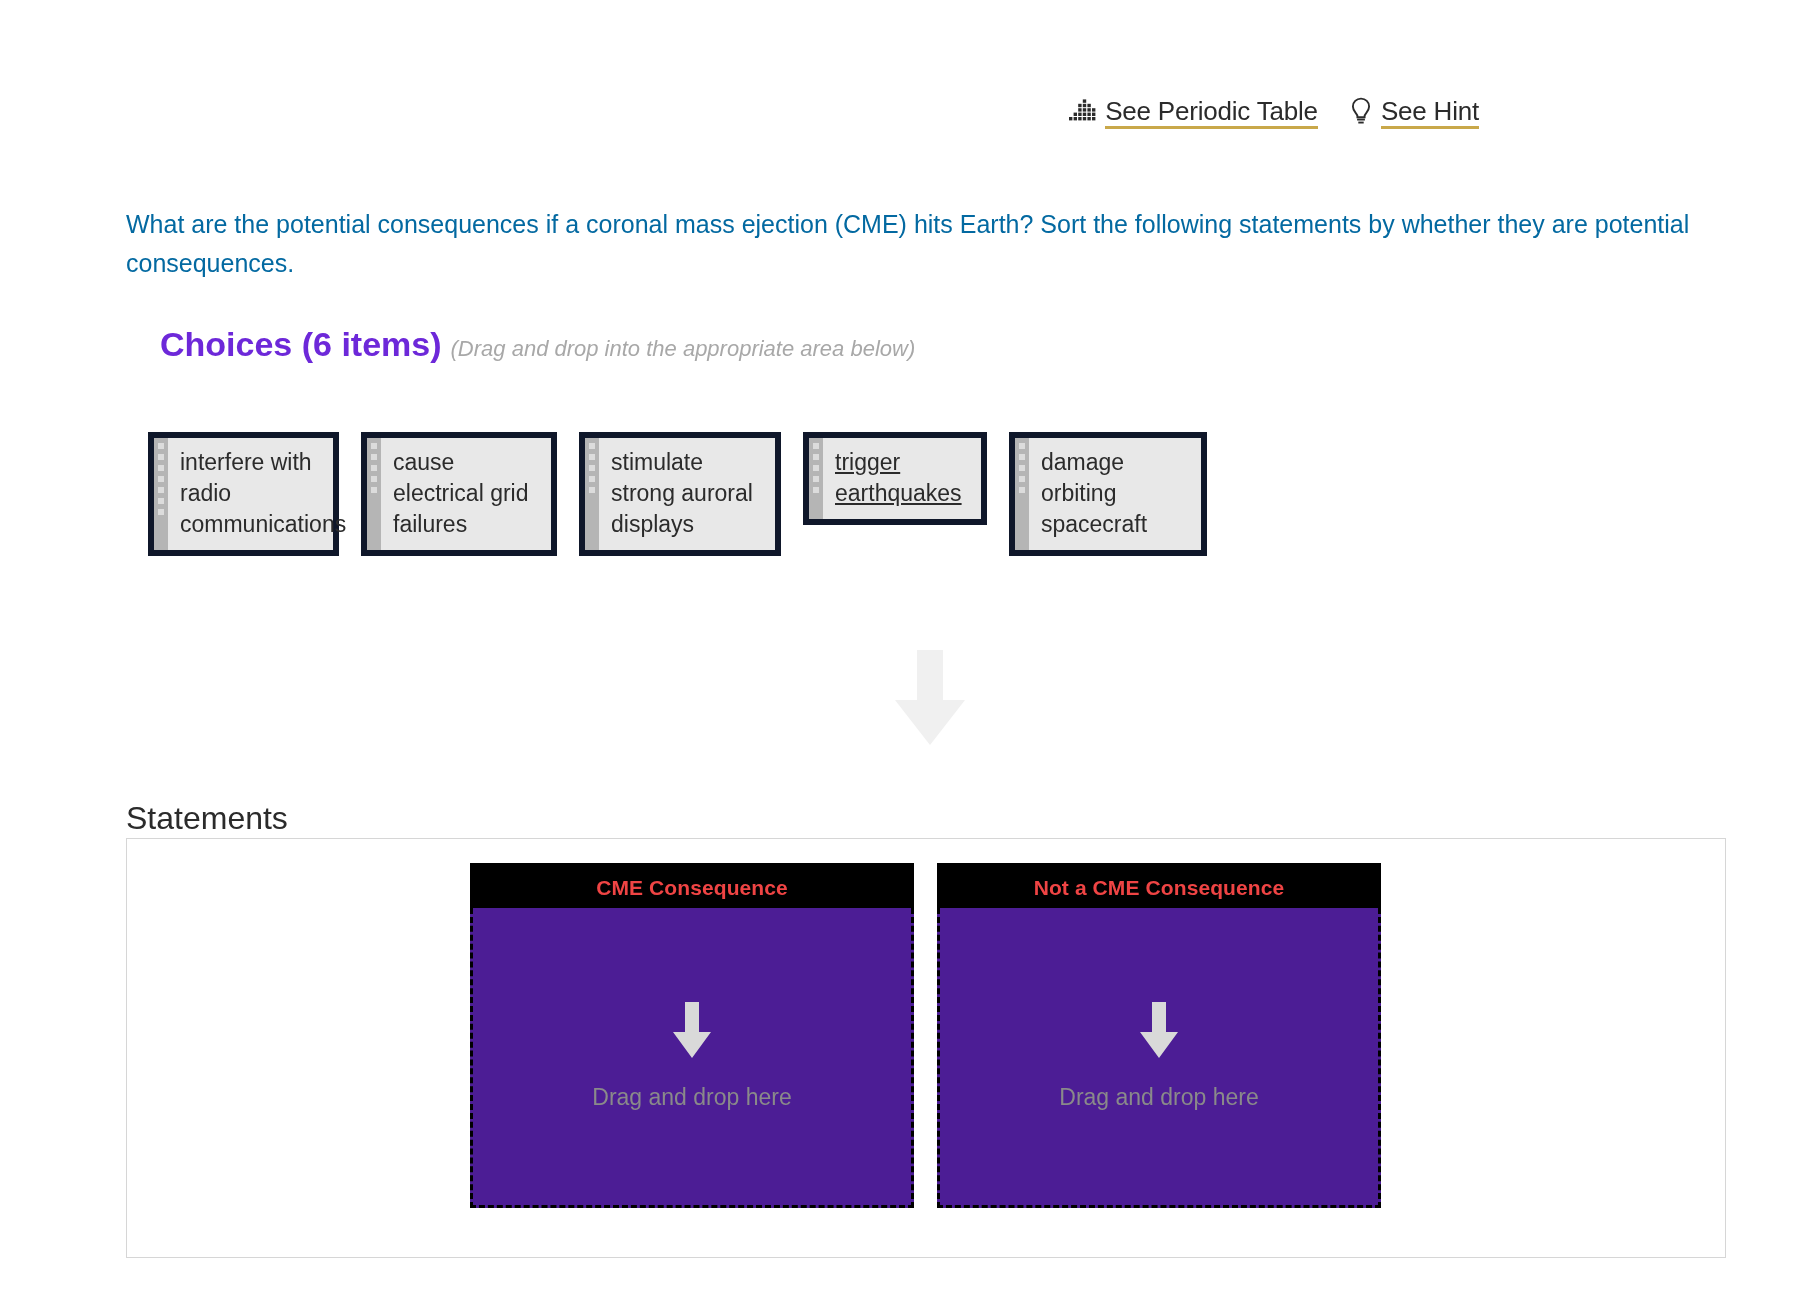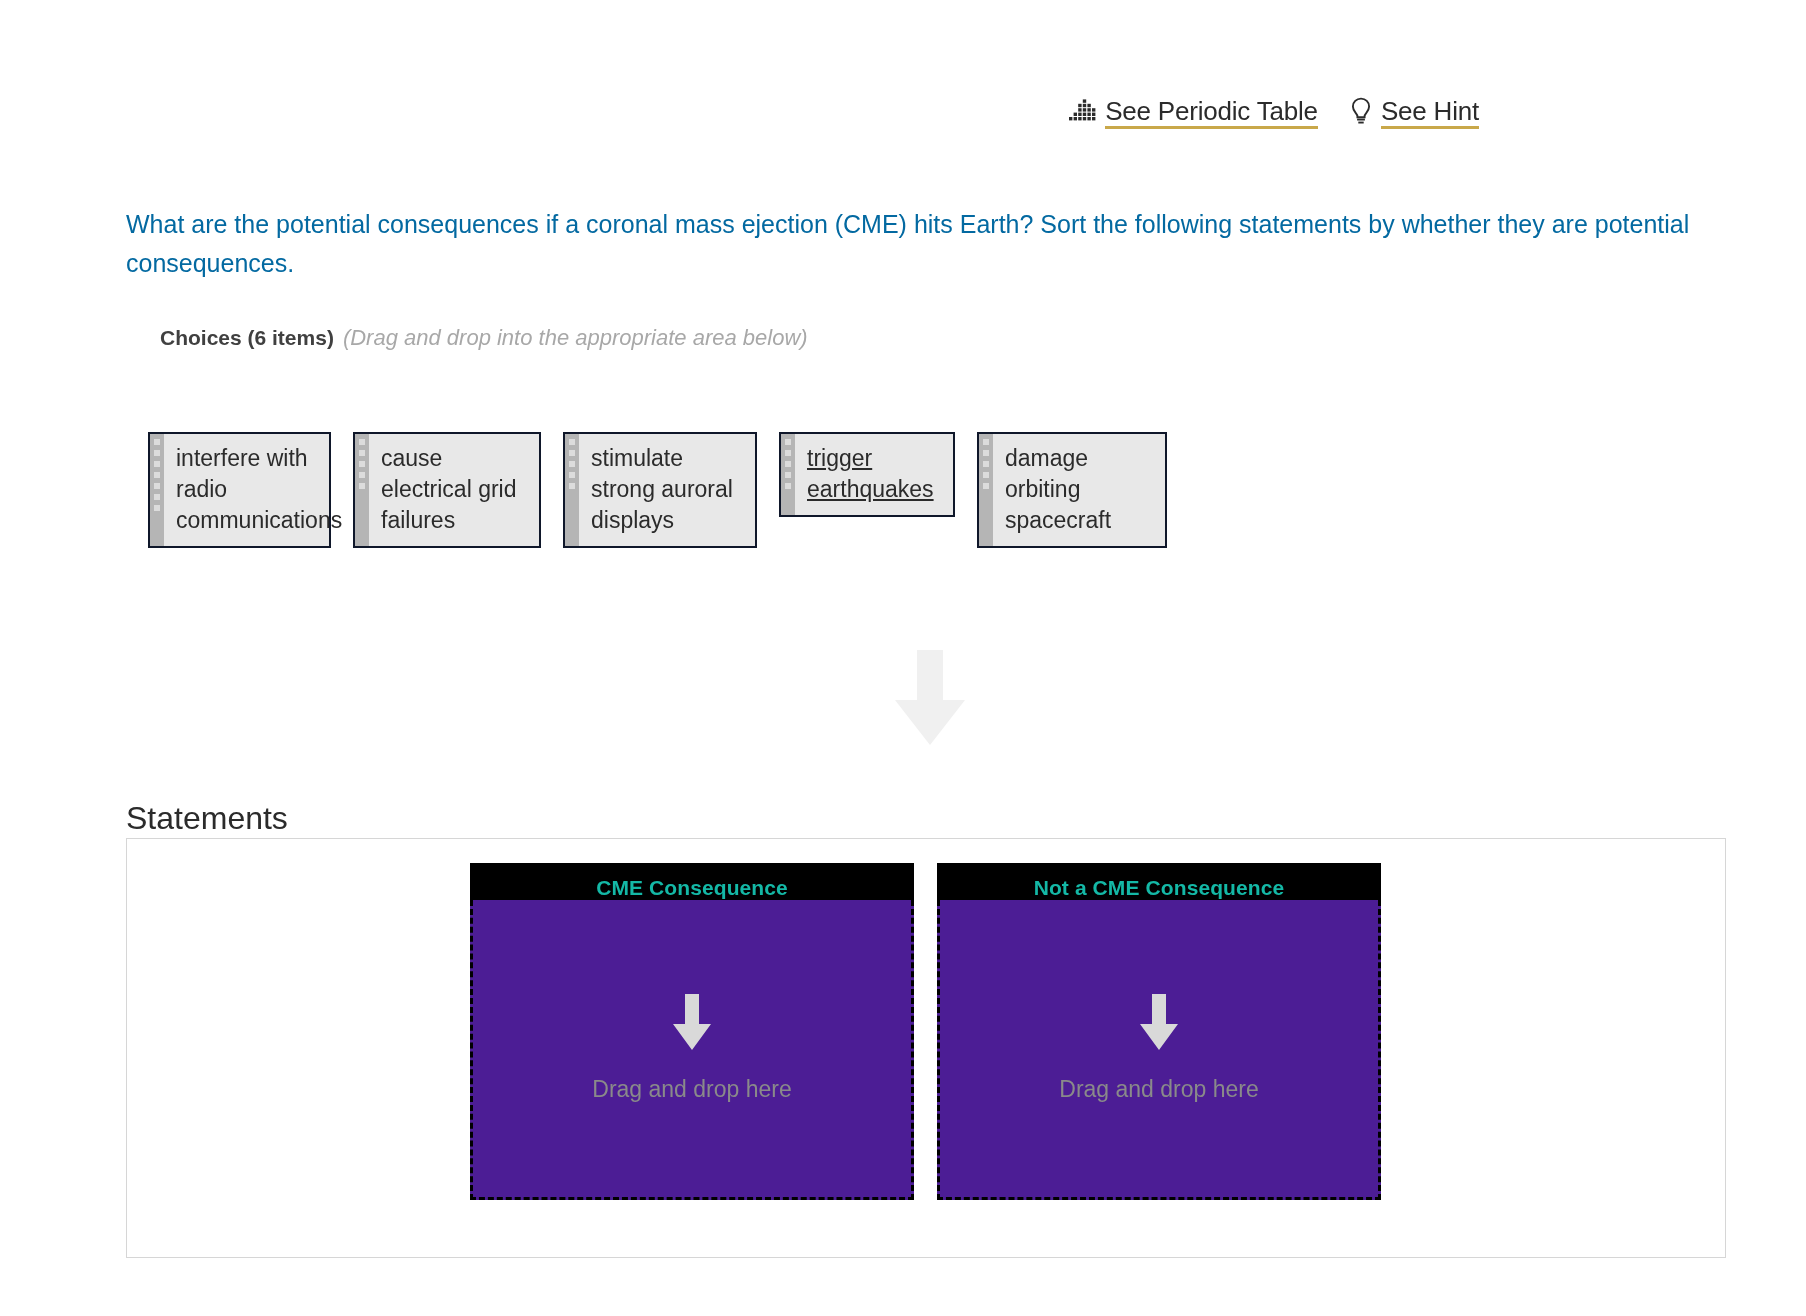--- a/index.html
+++ b/index.html
@@ -59,44 +59,44 @@
   .choices-head {
     position: absolute;
     top: 325px;
     left: 160px;
     display: flex;
     align-items: baseline;
     gap: 9px;
     white-space: nowrap;
   }
   .choices-title {
-    font-size: 21px;
+    font-size: 34px;
     font-weight: 700;
-    color: #404040;
+    color: #6d28d9;
   }
   .choices-note {
     font-size: 22px;
     font-style: italic;
     color: #a8a8a8;
   }
 
   
   .chips {
     position: absolute;
     top: 432px;
     left: 148px;
     display: flex;
     align-items: flex-start;
     gap: 22px;
   }
   .chip {
     display: flex;
     align-items: stretch;
     background: #e8e8e8;
-    border: 2px solid #0f172a;
+    border: 6px solid #0f172a;
     cursor: grab;
   }
   .chip-handle {
     width: 14px;
     background: #b5b5b5;
     flex: 0 0 14px;
     display: flex;
     flex-direction: column;
     align-items: center;
     justify-content: flex-start;
@@ -149,25 +149,25 @@
   .buckets {
     position: absolute;
     top: 24px;
     left: 343px;
     display: flex;
     gap: 23px;
   }
   .bucket { width: 444px; }
   .bucket-header {
     background: #000000;
-    color: #14b8a6;
+    color: #ef4444;
     font-size: 21px;
     font-weight: 700;
     text-align: center;
-    padding: 13px 4px 0;
+    padding: 13px 4px 8px;
     letter-spacing: 0.1px;
   }
   .dropzone {
     height: 300px;
     background: #4c1d95;
     border: 3px dashed #000000;
     border-top: none;
     display: flex;
     flex-direction: column;
     align-items: center;

